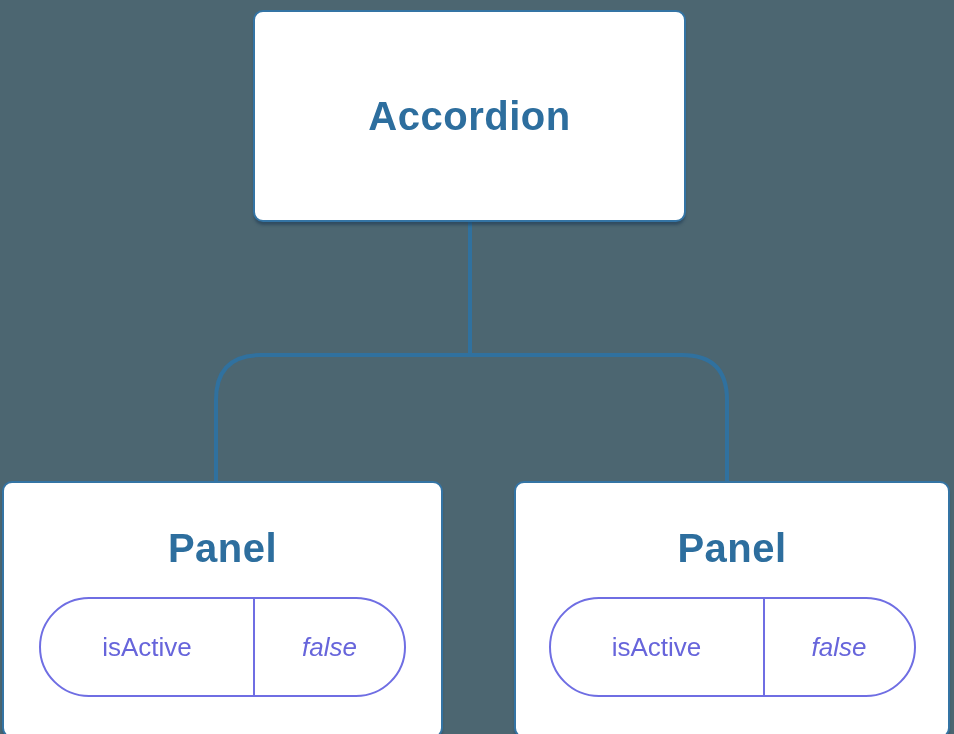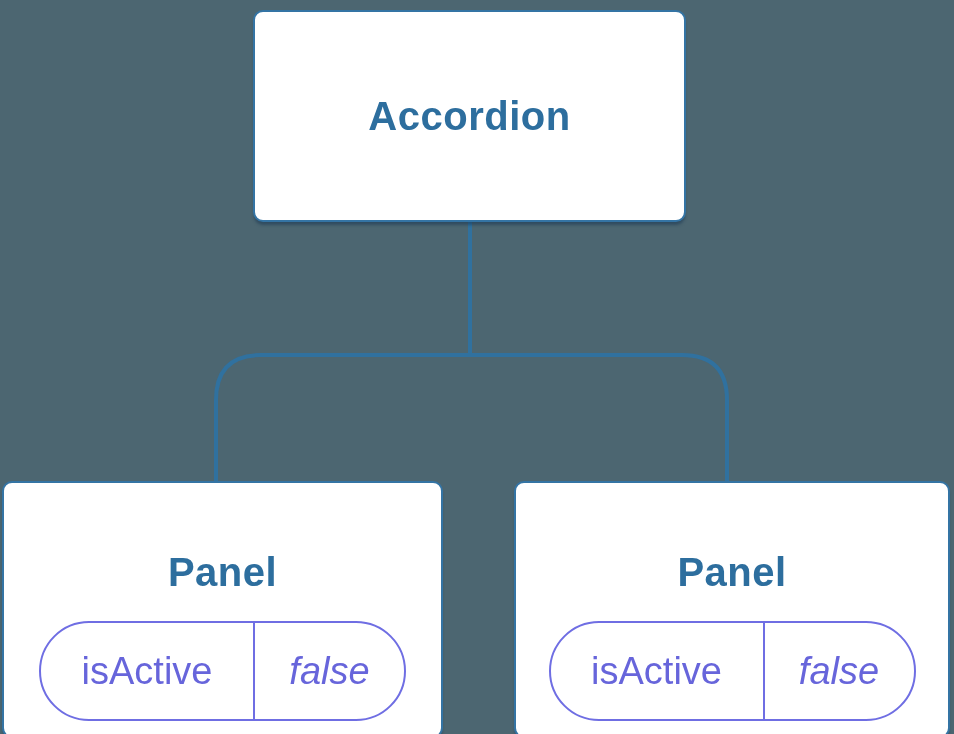--- a/index.html
+++ b/index.html
@@ -46,40 +46,40 @@
     font-size: 40px;
     font-weight: 600;
     letter-spacing: 0.5px;
     line-height: 1.15;
   }
   .node-panel {
     top: 471px;
     height: 257px;
   }
   .node-panel .node-title {
-    margin-top: 66px;
+    margin-top: 42px;
   }
   #panel-1 { left: 2px;   width: 441px; }
   #panel-2 { left: 514px; width: 436px; }
   .pill {
     margin-top: 26px;
     width: 367px; height: 100px;
     border: 2px solid #6F6EE3;
     border-radius: 52px;
     box-sizing: border-box;
     display: flex;
     overflow: hidden;
     background: #FFFFFF;
   }
   .pill-cell {
     display: flex;
     align-items: center;
     justify-content: center;
     color: #6765DB;
-    font-size: 38px;
+    font-size: 26px;
     line-height: 1;
   }
   .pill-key {
     width: 212px;
     border-right: 2px solid #6F6EE3;
   }
   .pill-value { flex: 1; font-style: italic; }
   .page-edge {
     position: absolute;
     height: 6px;

